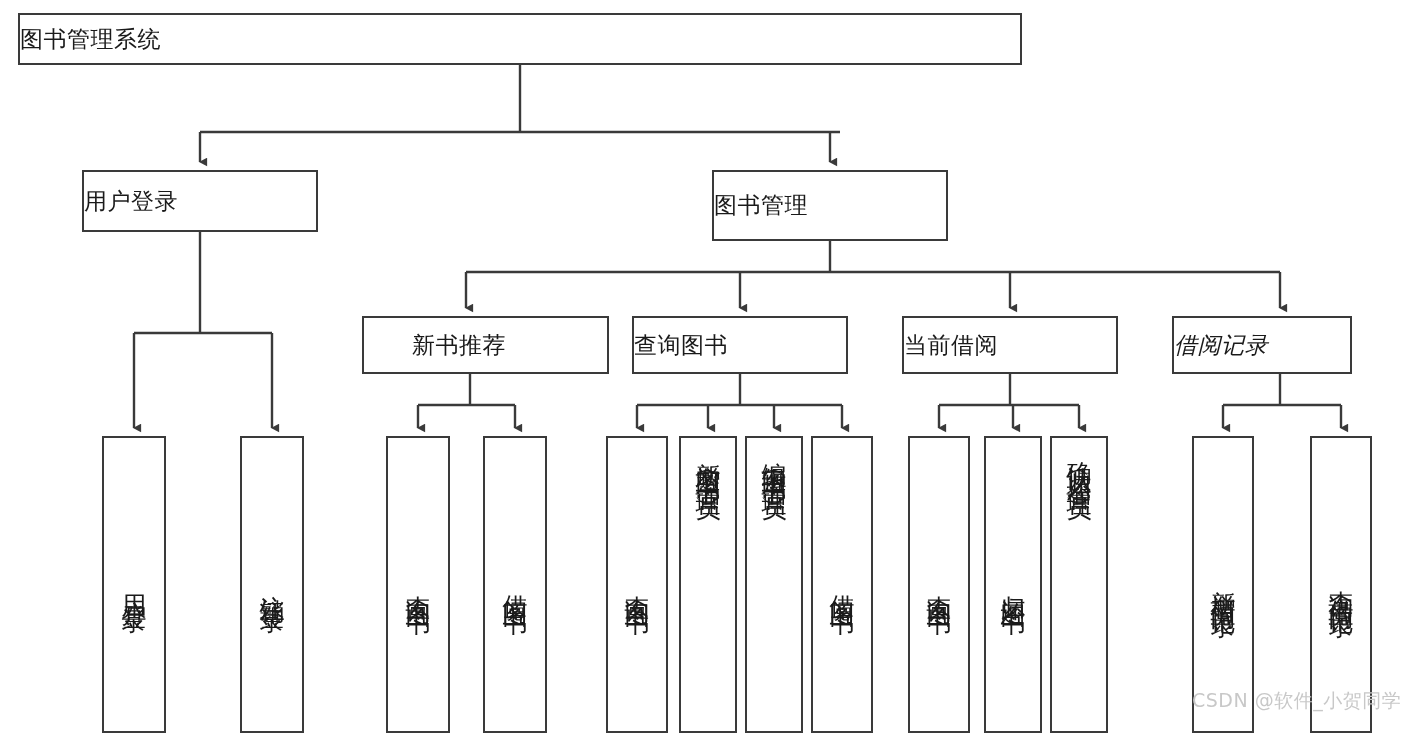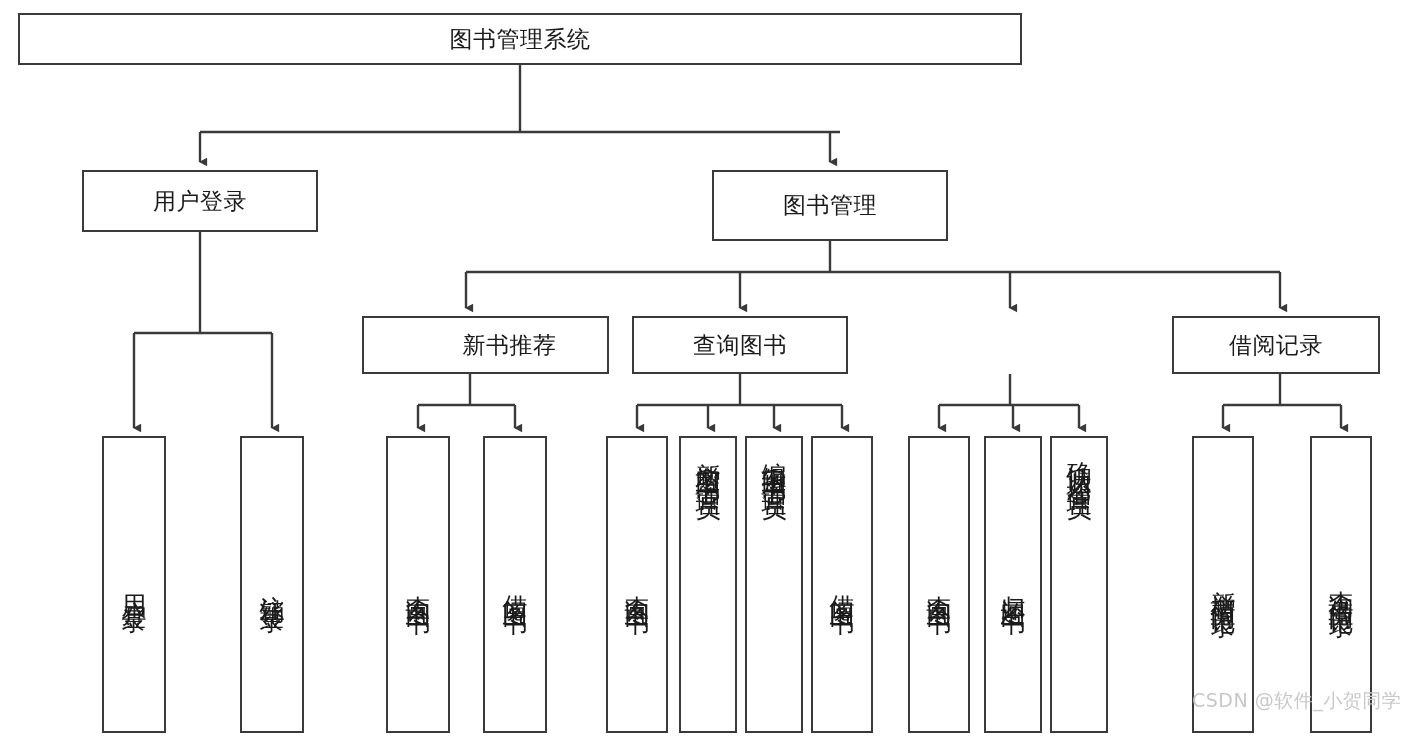--- a/index.html
+++ b/index.html
@@ -26,21 +26,20 @@
     height: 747px;
     pointer-events: none;
   }
   .node {
     position: absolute;
     box-sizing: border-box;
     background: #ffffff;
     border: 2px solid #3a3a3a;
     display: flex;
     align-items: center;
-    justify-content: center;
     color: #1a1a1a;
   }
   .node-label {
     display: block;
     text-align: center;
     line-height: 1.06;
     white-space: pre;
   }
   
   .node.horiz .node-label {
@@ -139,21 +138,24 @@
   <div class="node horiz" id="n-l2-1" style="left: 712px; top: 170px; width: 236px; height: 71px;">
     <span class="node-label">图书管理</span>
   </div>
 
   <div class="node horiz" id="n-l3-0" style="left: 362px; top: 316px; width: 247px; height: 58px; padding-left: 48px;">
     <span class="node-label">新书推荐</span>
   </div>
   <div class="node horiz" id="n-l3-1" style="left: 632px; top: 316px; width: 216px; height: 58px;">
     <span class="node-label">查询图书</span>
   </div>
-  <div class="node horiz" id="n-l3-3" style="left: 1172px; top: 316px; width: 208px; height: 58px;">
+  <div class="node horiz" id="n-l3-2" style="left: 902px; top: 316px; width: 216px; height: 58px;">
+    <span class="node-label">当前借阅</span>
+  </div>
+  <div class="node horiz" id="n-l3-3" style="left: 1172px; top: 316px; width: 180px; height: 58px; font-style: italic;">
     <span class="node-label">借阅记录</span>
   </div>
 
   <div class="node vert mid" id="n-leaf-0" style="left: 102px; top: 436px; width: 64px; height: 297px;">
     <span class="node-label">用户登录</span>
   </div>
   <div class="node vert mid" id="n-leaf-1" style="left: 240px; top: 436px; width: 64px; height: 297px;">
     <span class="node-label">注销登录</span>
   </div>
   <div class="node vert mid" id="n-leaf-2" style="left: 386px; top: 436px; width: 64px; height: 297px;">

